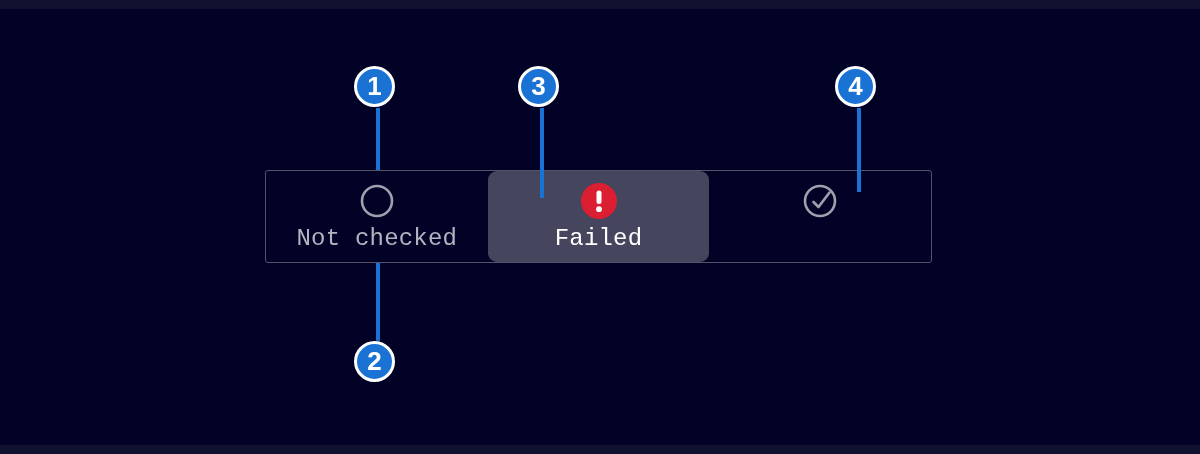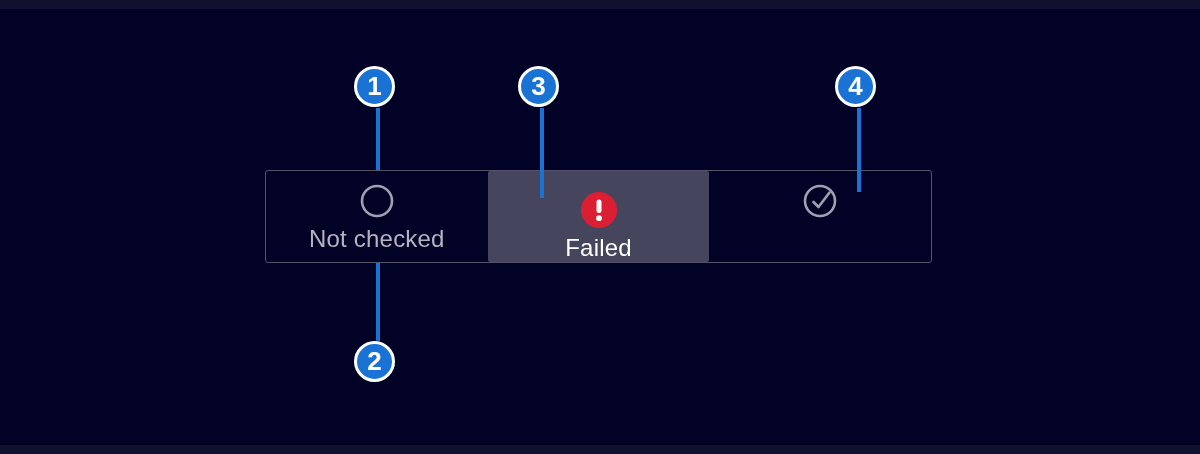--- a/index.html
+++ b/index.html
@@ -28,35 +28,35 @@
   .status-bar {
     position: absolute;
     left: 265px;
     top: 170px;
     width: 667px;
     height: 93px;
     border: 1px solid #53536a;
     border-radius: 3px;
     display: flex;
     align-items: stretch;
+    font-family: Liberation Mono, monospace;
   }
 
   .segment {
     flex: 1 1 0;
     display: flex;
     flex-direction: column;
     align-items: center;
     justify-content: flex-start;
     padding-top: 11px;
     cursor: pointer;
   }
   .segment.active {
     background: #45455e;
-    border-radius: 2px;
-    justify-content: flex-end;
+    border-radius: 9px;
   }
 
   .seg-icon {
     width: 38px;
     height: 38px;
     display: flex;
     align-items: center;
     justify-content: center;
   }
   .seg-icon svg { overflow: visible; display: block; }

